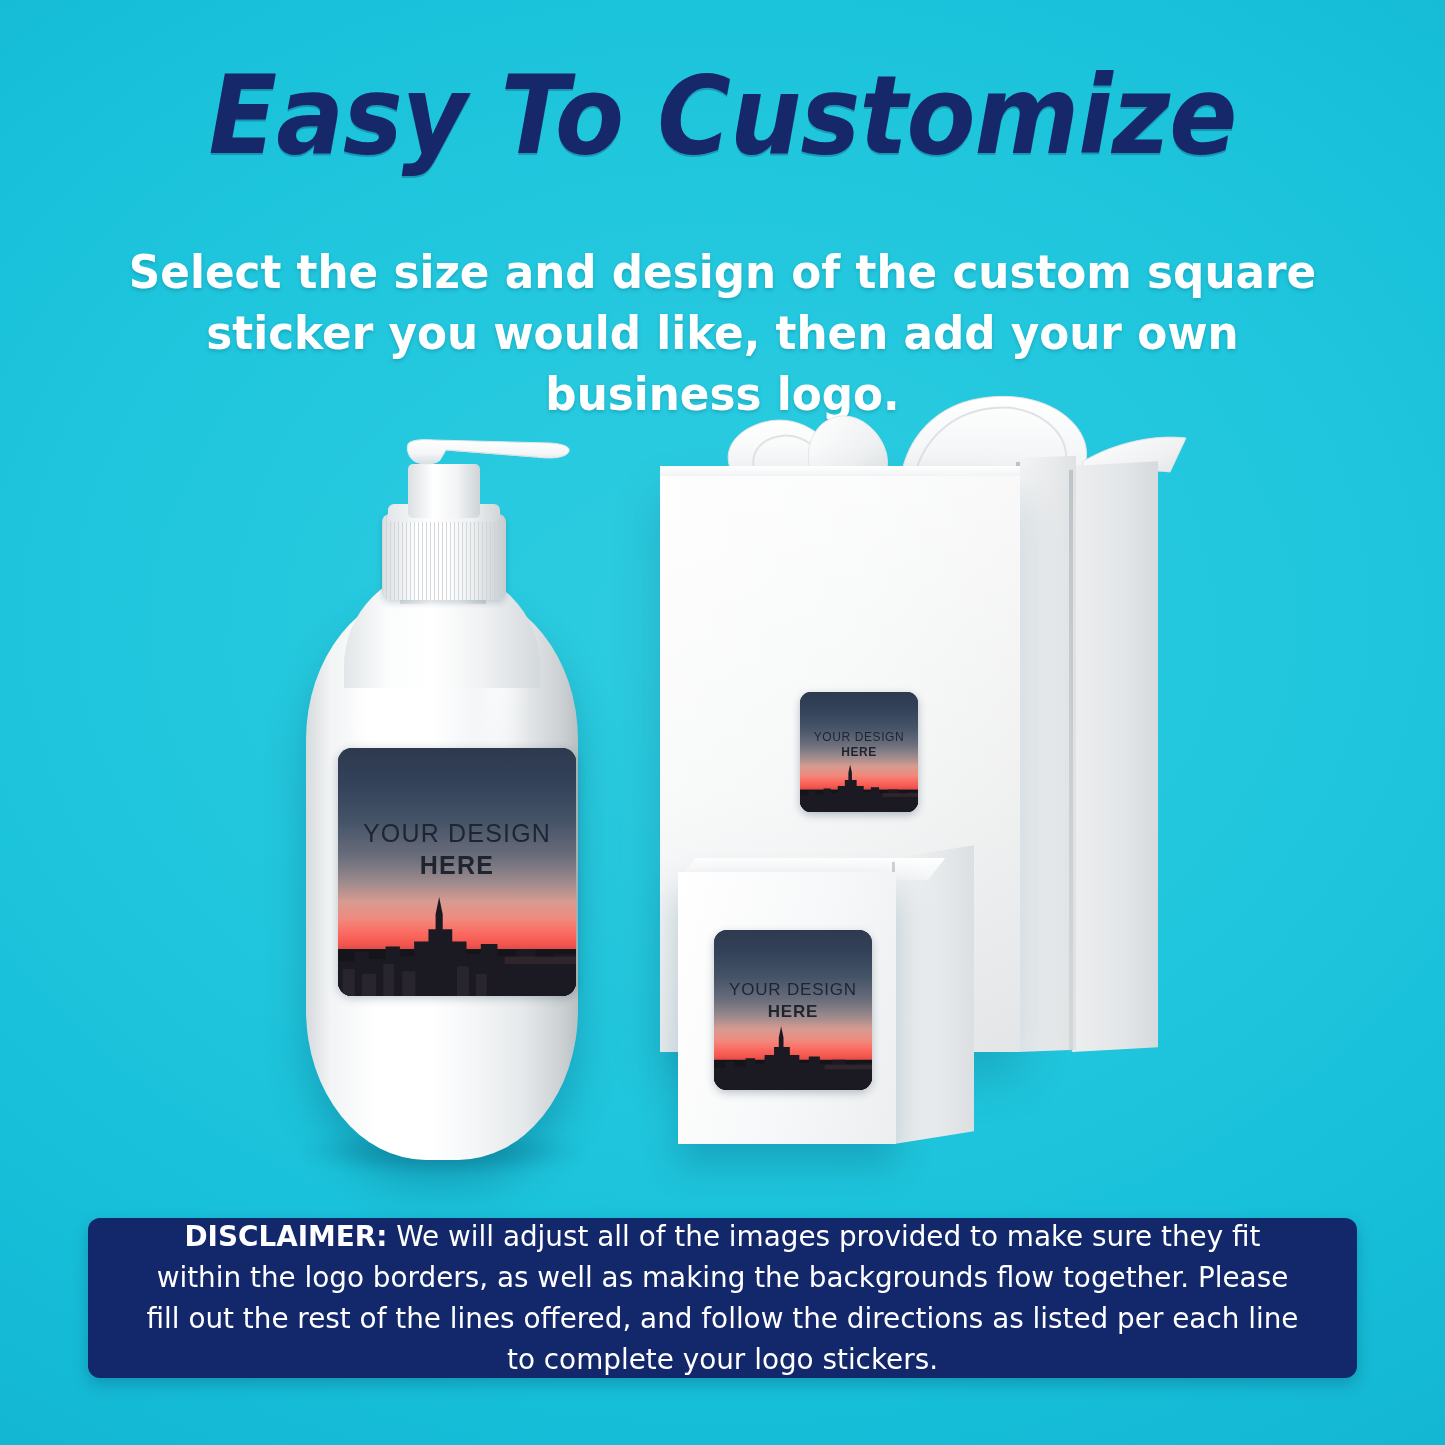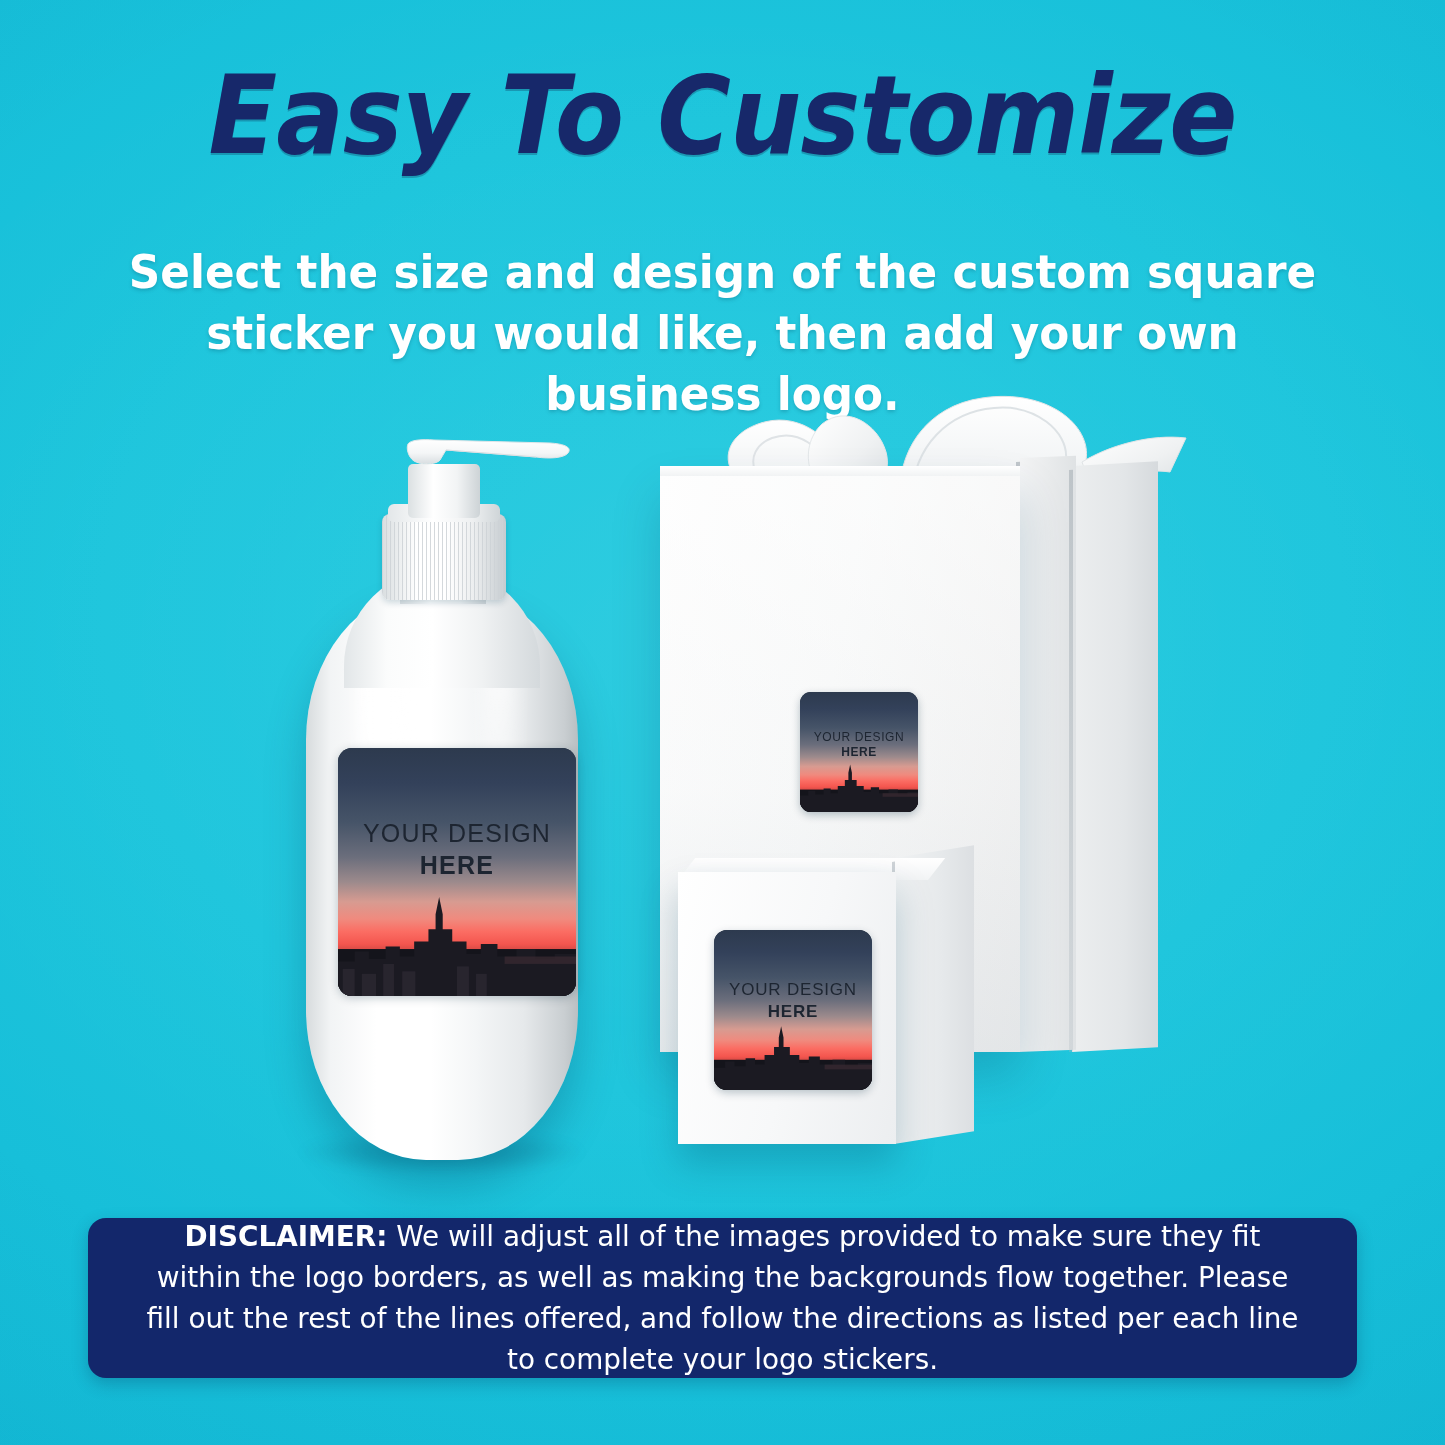--- a/index.html
+++ b/index.html
@@ -326,21 +326,21 @@
   .sticker-cube .sk-text { font-size: 17px; letter-spacing: 0.8px; top: 25%; }
 
   
   .disclaimer {
     position: absolute;
     left: 88px;
     top: 1218px;
     width: 1269px;
     height: 160px;
     background: #13276b;
-    border-radius: 18px;
+    border-radius: 12px;
     box-shadow: 0 6px 16px rgba(0,40,80,0.25);
     display: flex;
     align-items: center;
     justify-content: center;
     padding: 0 34px;
     box-sizing: border-box;
   }
   .disclaimer p {
     margin: 0;
     text-align: center;

